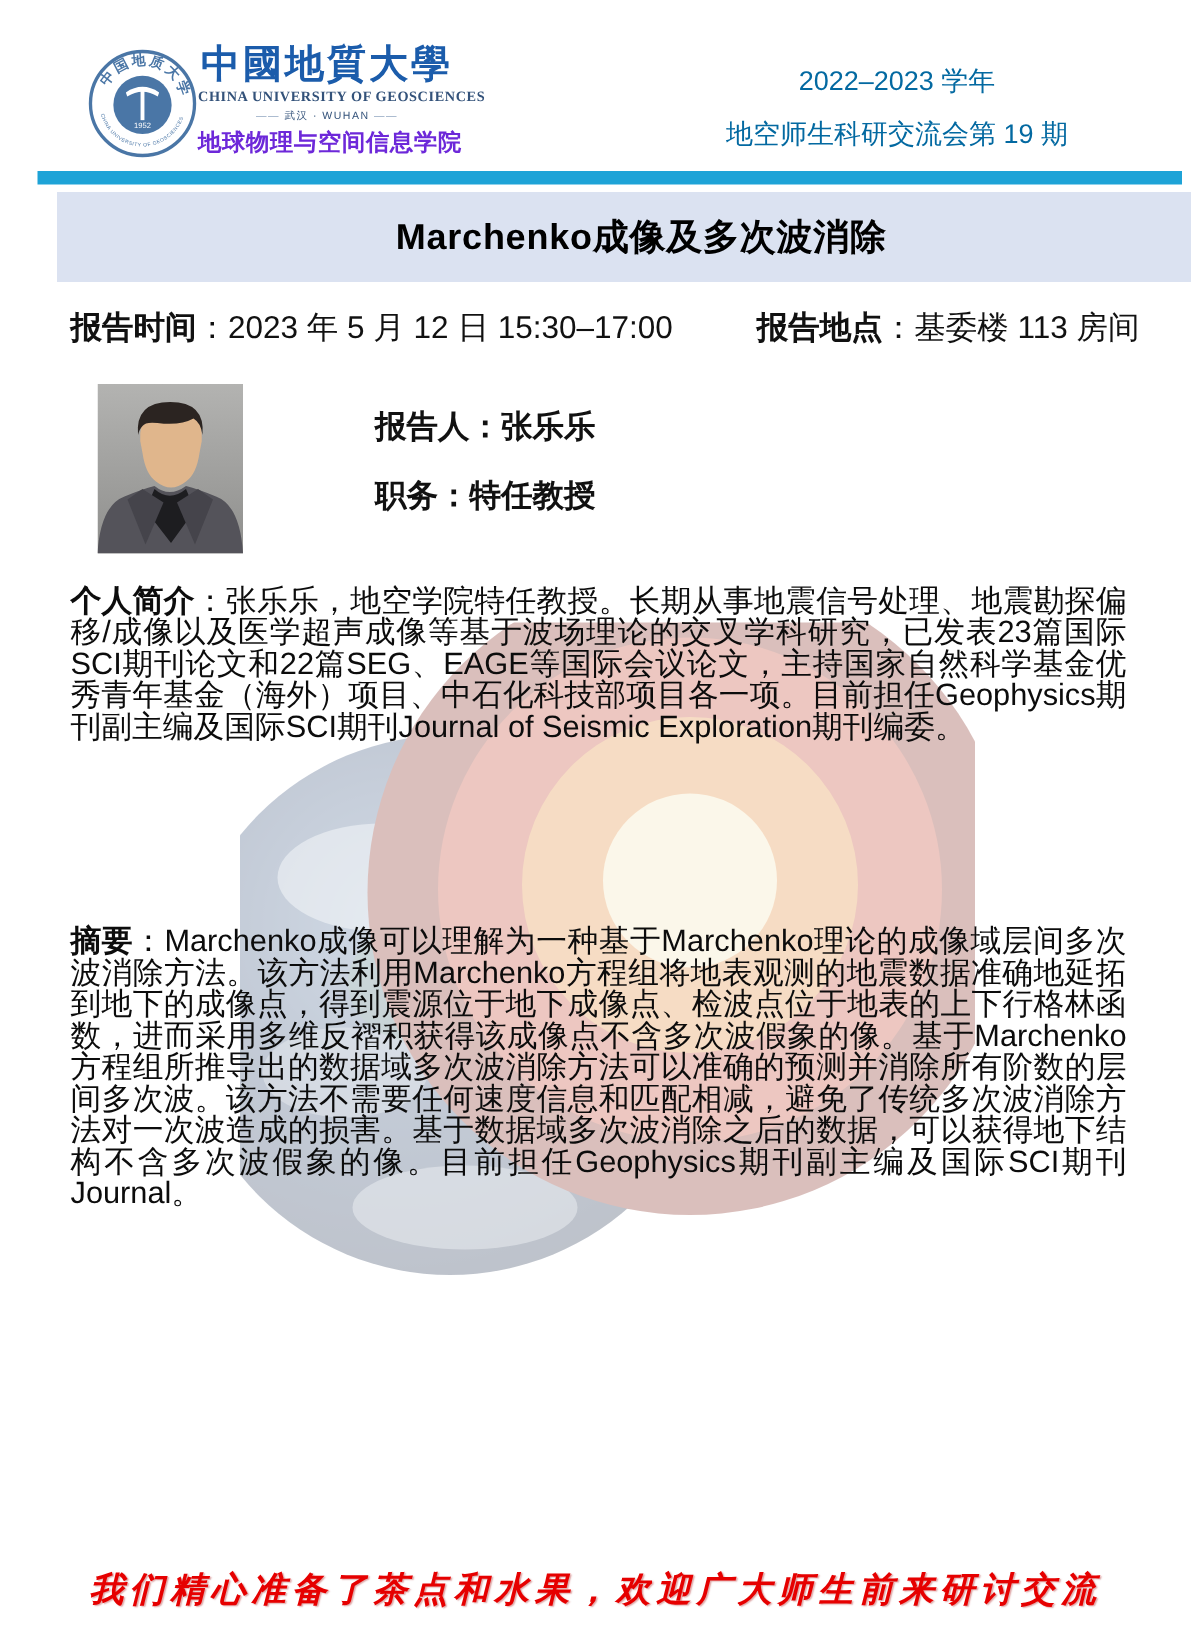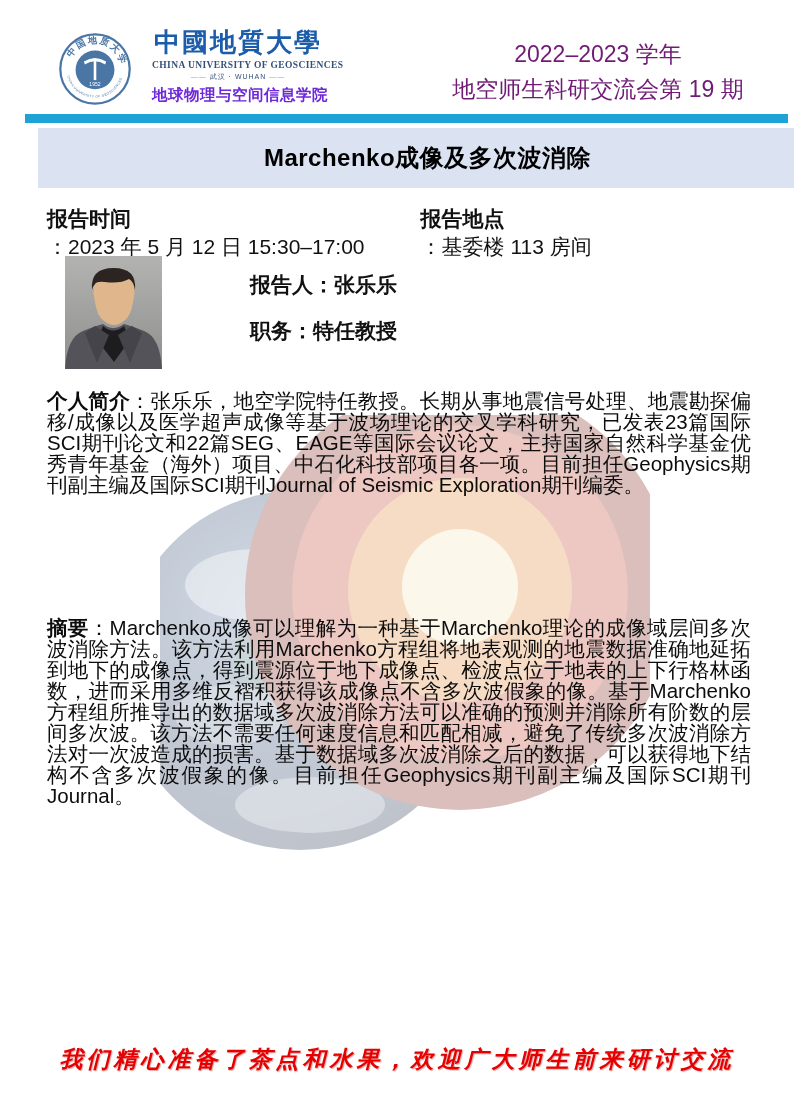--- a/index.html
+++ b/index.html
@@ -7,45 +7,45 @@
               font-family:"Liberation Sans", sans-serif; color:#111; }
   .page { position:relative; width:794px; height:1096px; background:#fff; }
 
   
   .watermark { position:absolute; left:160px; top:415px; width:490px; height:540px;
                opacity:.28; z-index:0; pointer-events:none; }
 
   
   .logo-group { position:absolute; left:58px; top:28px; display:flex; z-index:2; }
   .seal { width:74px; height:74px; margin-top:4px; }
-  .logo-text { margin-left:20px; width:172px; text-align:center; }
+  .logo-text { margin-left:0; width:172px; text-align:center; }
   .uni-zh { font-family:"Liberation Serif", serif; font-weight:bold; font-size:26px;
             line-height:30px; color:#1b5cab; letter-spacing:2px; white-space:nowrap; }
   .uni-en { font-family:"Liberation Serif", serif; font-weight:bold; font-size:9.5px;
             color:#33527a; letter-spacing:.4px; margin-top:2px; white-space:nowrap; }
   .uni-city { font-size:7px; color:#33527a; margin-top:2px; letter-spacing:1px; }
   .uni-city:before { content:"—— "; color:#8ba2bd; }
   .uni-city:after  { content:" ——"; color:#8ba2bd; }
   .uni-school { font-weight:bold; font-size:15.5px; color:#6d28d9; margin-top:3px;
                 letter-spacing:.5px; white-space:nowrap; }
 
   .session { position:absolute; left:408px; top:37px; width:380px; text-align:center;
-             font-size:23px; line-height:35px; color:#701a75; z-index:2; }
+             font-size:18px; line-height:35px; color:#0369a1; z-index:2; }
 
   .divider { position:absolute; left:25px; top:114px; width:763px; height:9px; z-index:2; }
 
   
   .title-bar { position:absolute; left:38px; top:128px; width:779px; height:60px;
                display:flex; align-items:center; justify-content:center; z-index:2; }
   .title-bar span { font-weight:bold; font-size:24px; color:#000; letter-spacing:.5px; }
 
   
   .meta { position:absolute; left:47px; top:205px; width:702px; display:flex;
           font-size:21px; line-height:28px; z-index:2; white-space:nowrap; }
-  .meta .blk { display:flex;flex-direction:column; }
+  .meta .blk { display:flex; }
   .meta .blk + .blk { margin-left:56px; }
   .b { font-weight:bold; }
 
   
   .presenter { position:absolute; left:65px; top:256px; display:flex; z-index:2; }
   .photo { width:97px; height:113px; display:block; }
   .presenter-labels { margin-left:88px; padding-top:14px; }
   .presenter-labels .line { font-weight:bold; font-size:21px; line-height:30px;text-align:center; }
   .presenter-labels .line + .line { margin-top:16px; }
 

